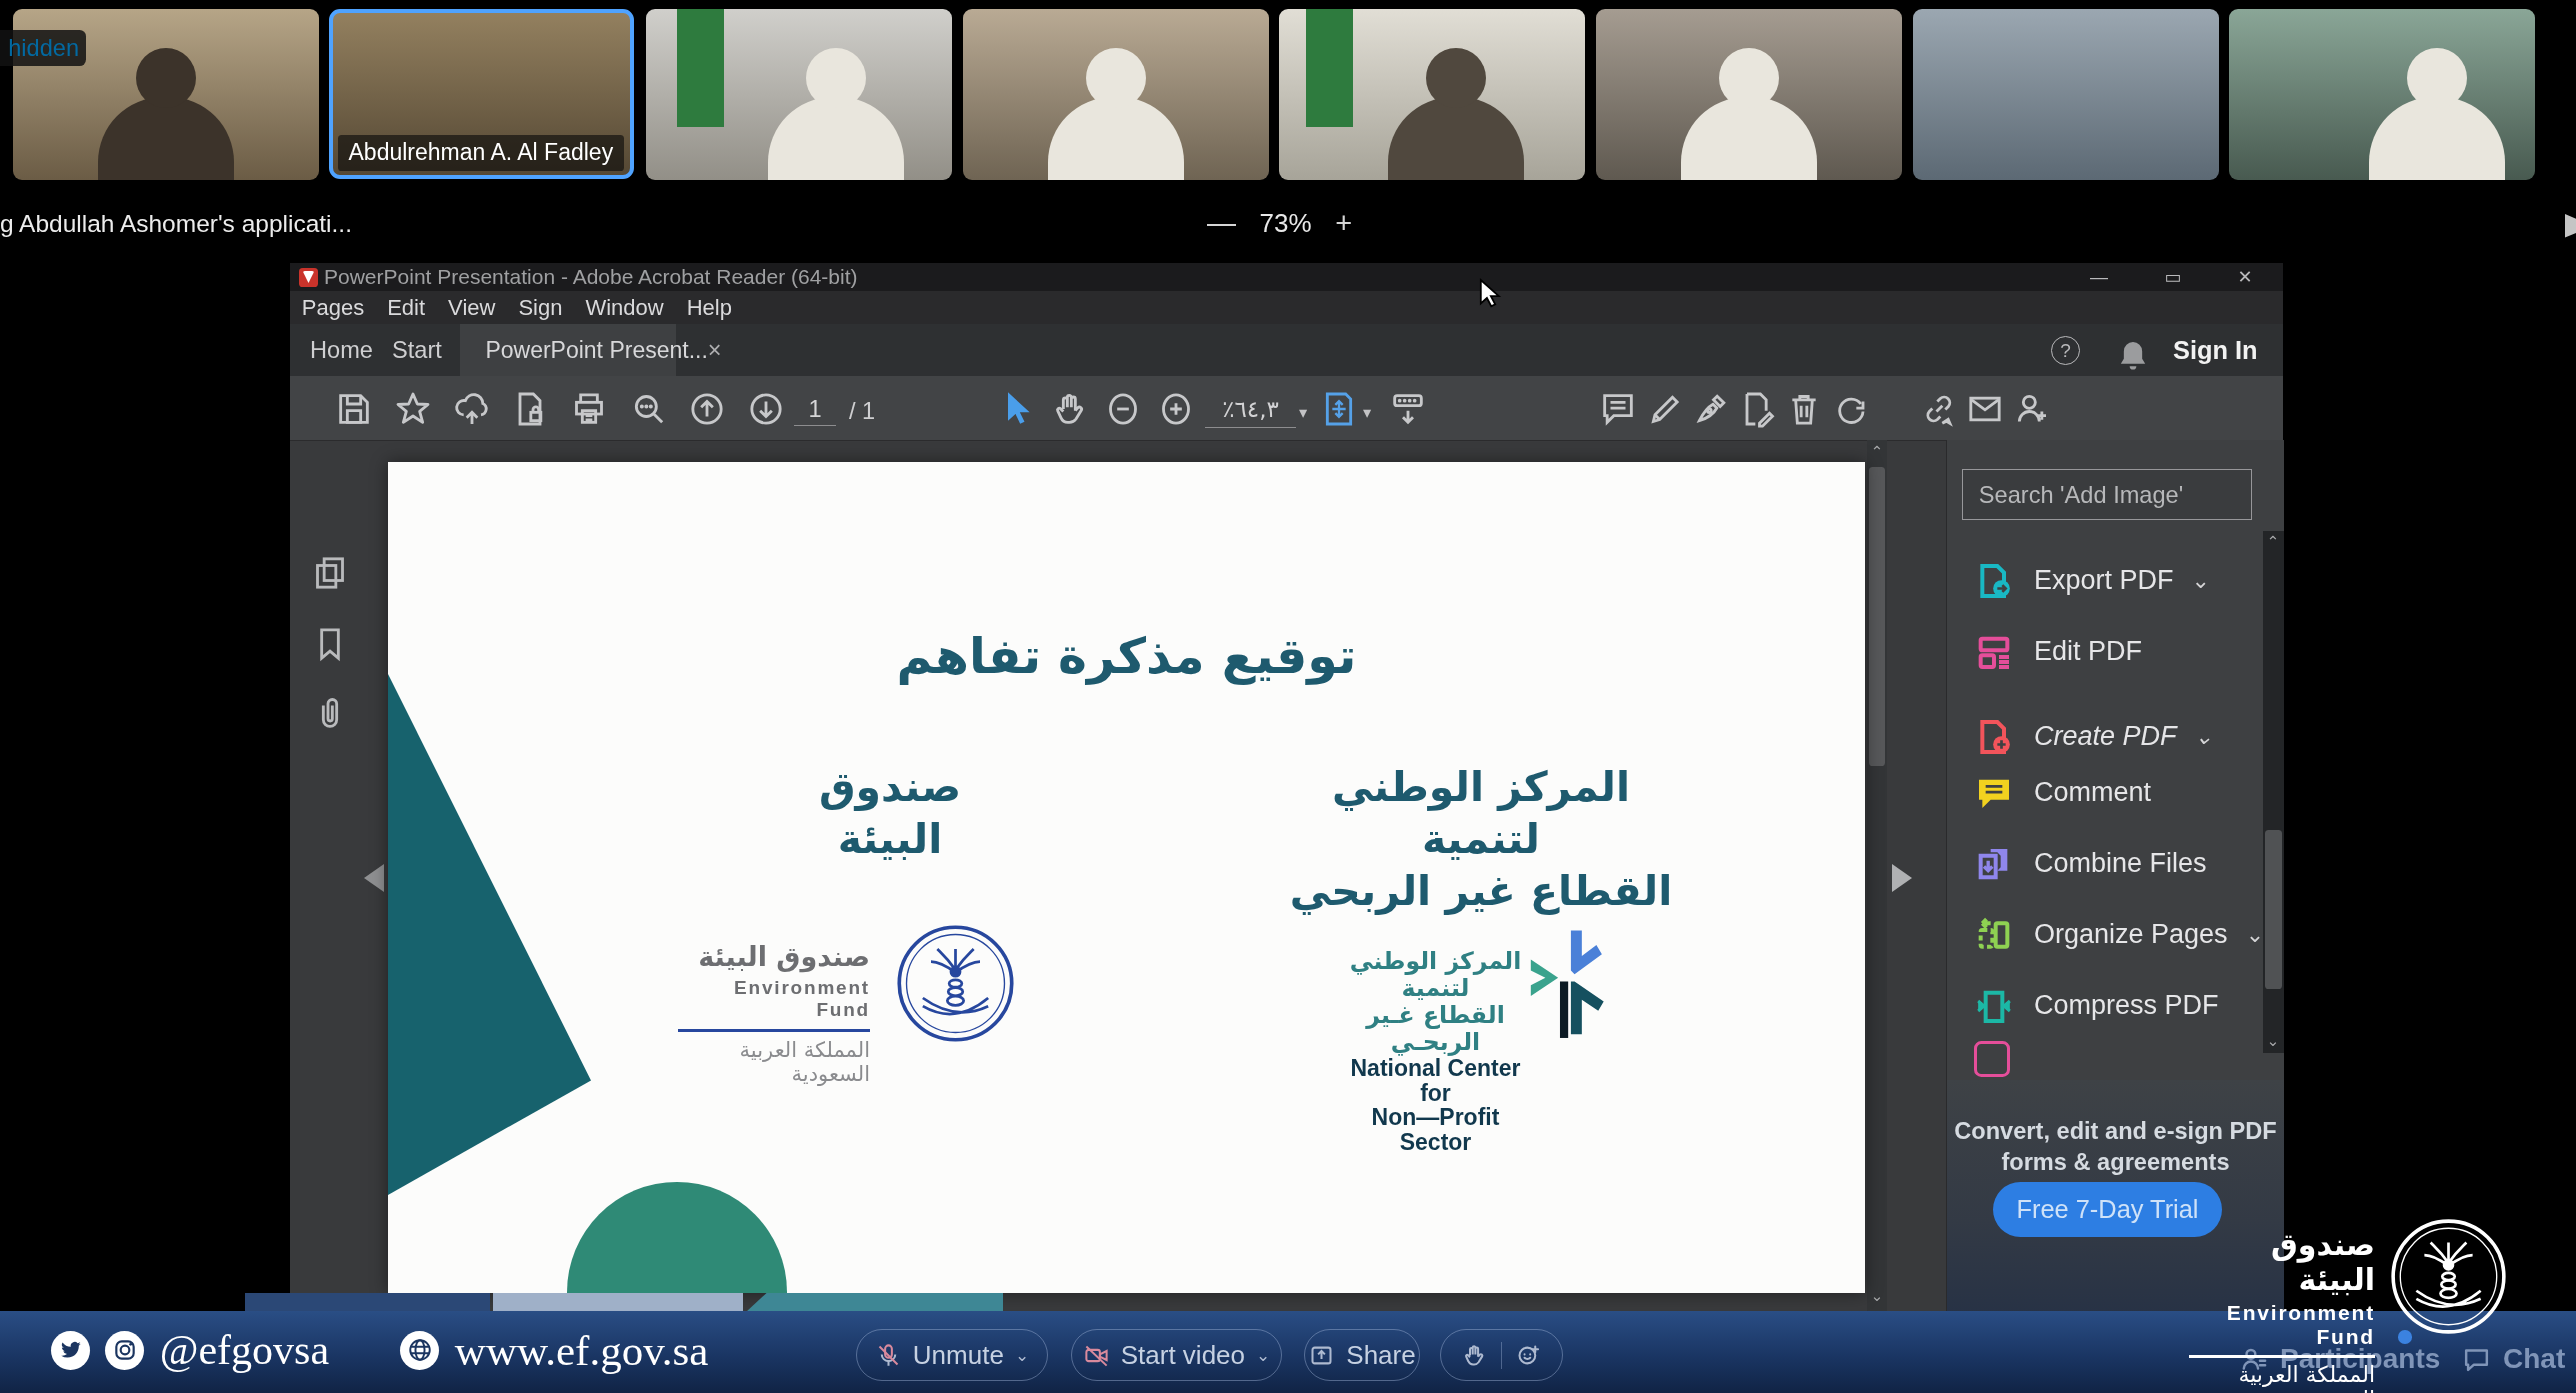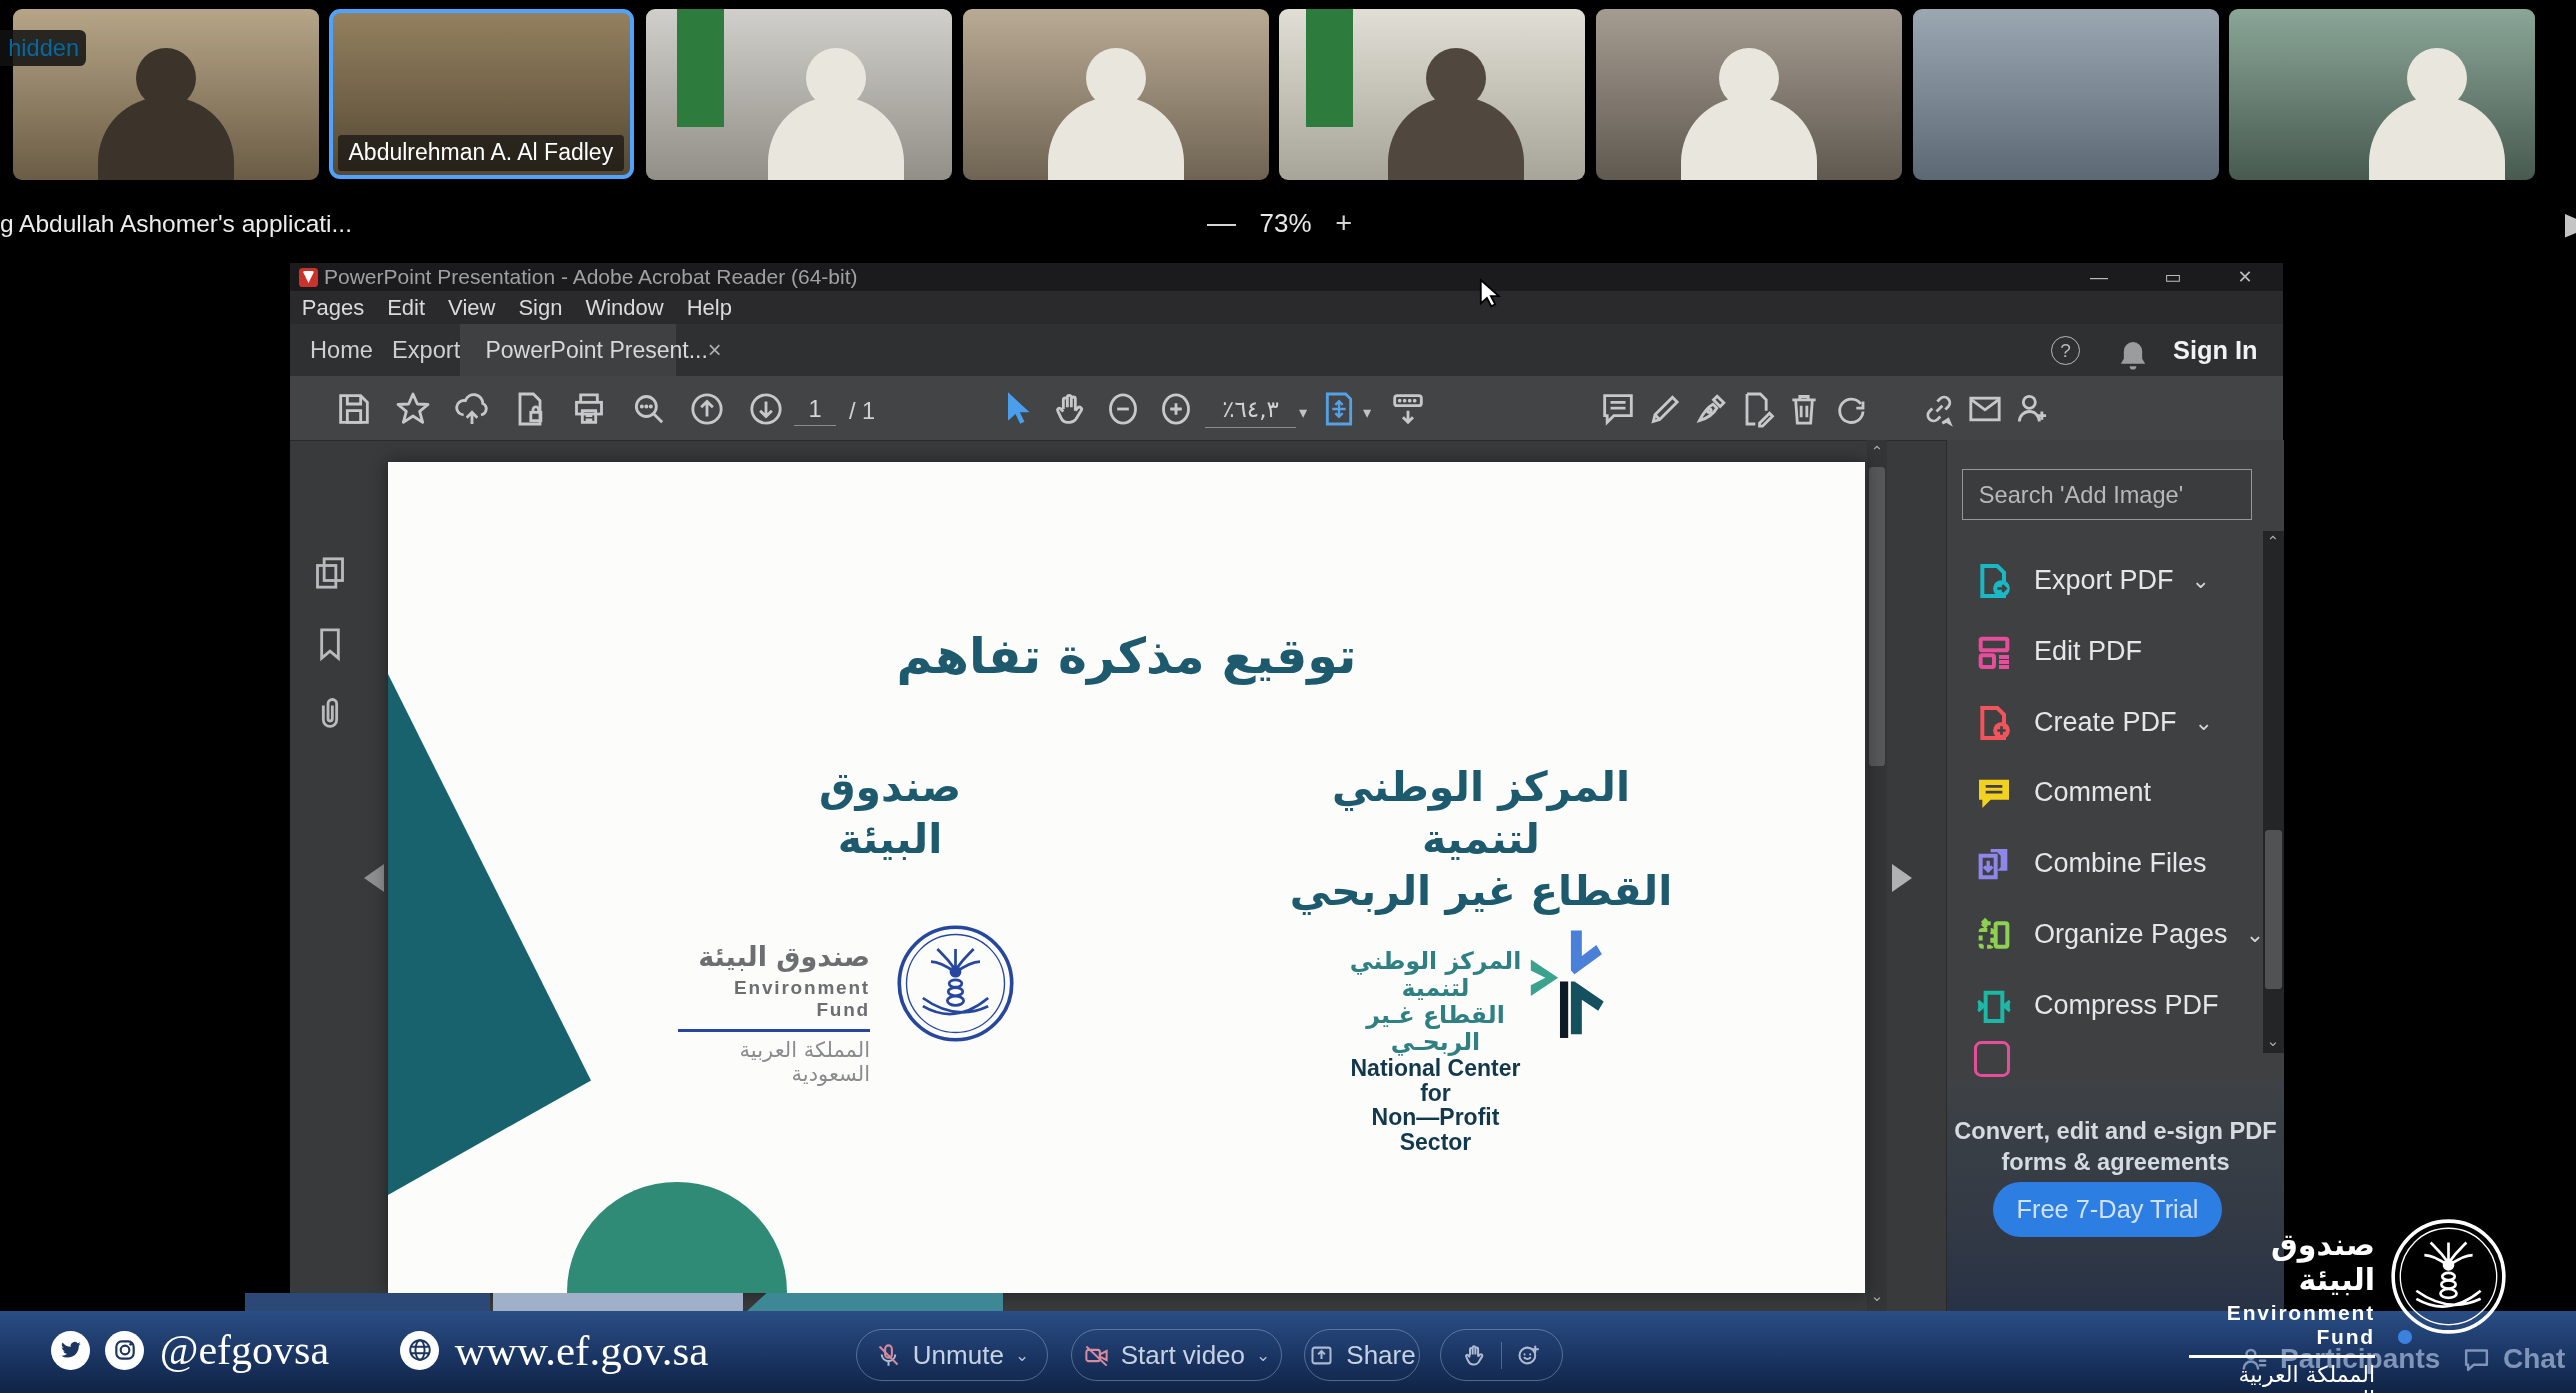--- a/index.html
+++ b/index.html
@@ -193,21 +193,21 @@
     <div class="menubar" id="menubar">
         <span class="menu-item">Pages</span>
         <span class="menu-item">Edit</span>
         <span class="menu-item">View</span>
         <span class="menu-item">Sign</span>
         <span class="menu-item">Window</span>
         <span class="menu-item">Help</span>
       </div>
     <div class="tabbar">
       <span class="tab" style="left:20px;">Home</span>
-      <span class="tab" style="left:102px;">Export</span>
+      <span class="tab" style="left:102px;">Start</span>
       <div class="doc-tab">
         <span class="lbl">PowerPoint Present...</span>
         <span class="x">×</span>
       </div>
       <div class="tab-right">
         <span class="help-circ">?</span>
         <span class="ticon" style="position:static;width:27px;height:27px;"><svg viewBox="0 0 24 24">
               <path fill="#9b9c9e" d="M12 3a5.5 5.5 0 0 0-5.5 5.5V13l-1.8 3h14.6L17.5 13V8.5A5.5 5.5 0 0 0 12 3zM10 17.5a2 2 0 0 0 4 0z"></path>
             </svg></span>
         <span class="signin">Sign In</span>
@@ -396,21 +396,21 @@
             <span class="chv">⌄</span>
           </div>
           <div class="tool-row" style="top: 71px;">
             <span class="icon"><svg viewBox="0 0 24 24" fill="none" stroke="#e54e9a" stroke-width="2.4">
                 <rect x="4" y="4" width="16" height="7" rx="1"></rect>
                 <rect x="4" y="14" width="8" height="7" rx="1"></rect>
                 <path d="M15 15h6M15 18h6M15 21h6"></path>
               </svg></span>
             <span class="lbl">Edit PDF</span>
           </div>
-          <div class="tool-row" style="top: 142px;">
+          <div class="tool-row" style="top: 156px; font-style: italic;">
             <span class="icon"><svg viewBox="0 0 24 24">
                 <path fill="none" stroke="#f2545b" stroke-width="2.4" d="M5 3h9l4 4v14H5z"></path>
                 <circle cx="16.5" cy="16.5" r="5" fill="#f2545b"></circle>
                 <path d="M16.5 14v5M14 16.5h5" stroke="#3e4042" stroke-width="1.6"></path>
               </svg></span>
             <span class="lbl">Create PDF</span>
             <span class="chv">⌄</span>
           </div>
           <div class="tool-row" style="top: 212px;">
             <span class="icon"><svg viewBox="0 0 24 24">

